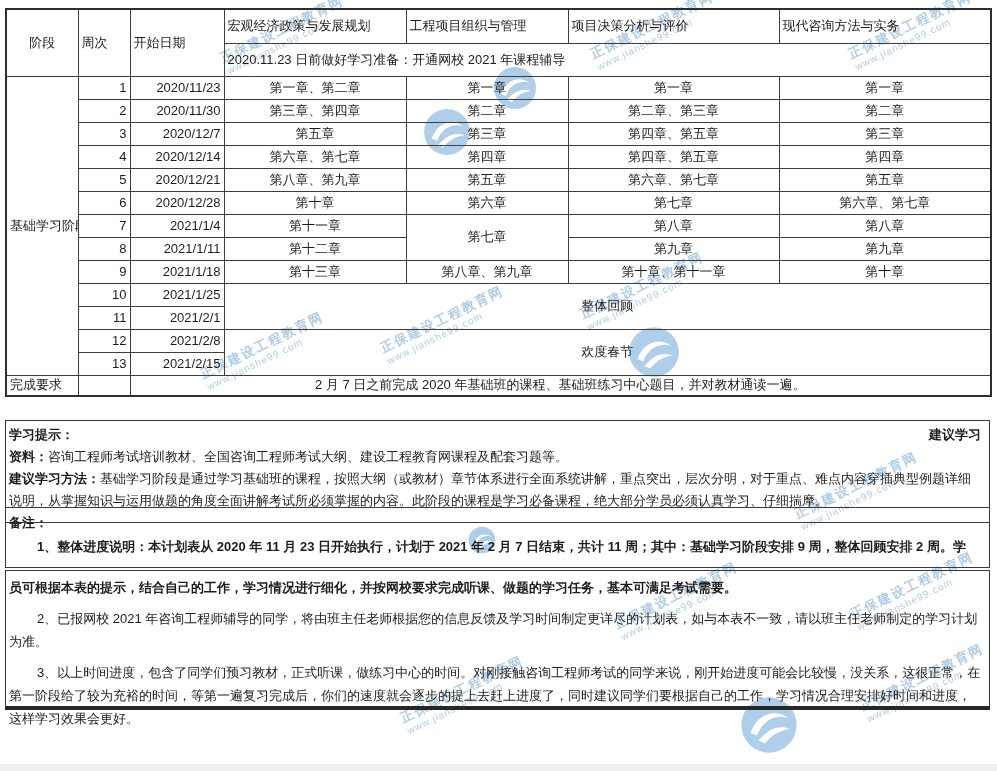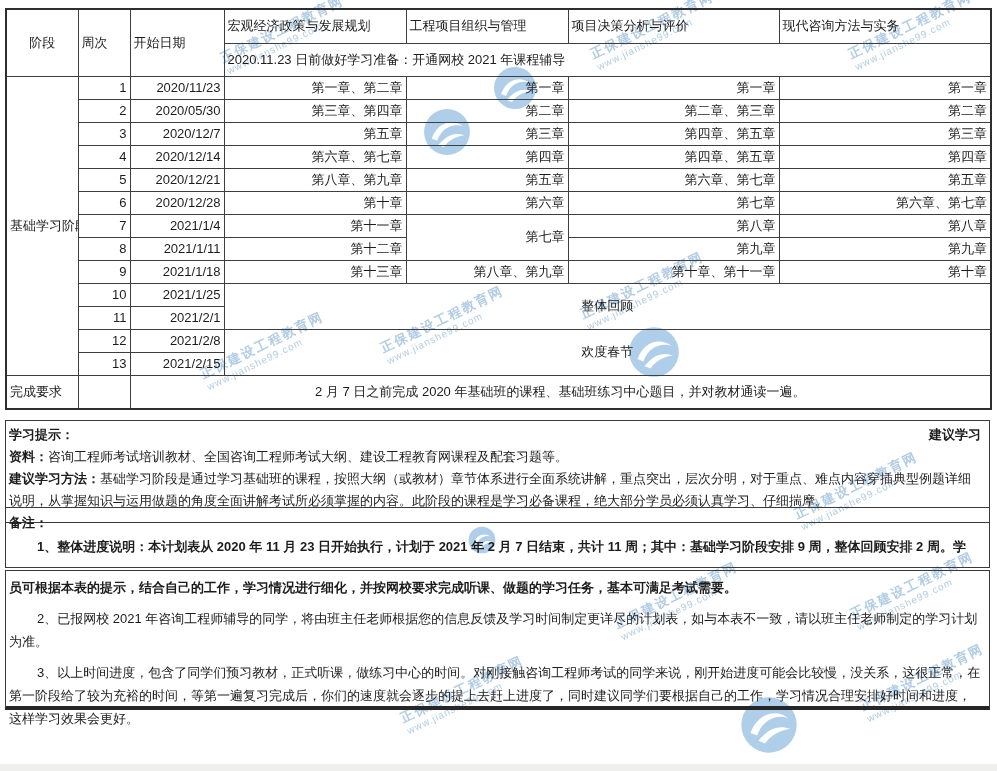--- a/index.html
+++ b/index.html
@@ -15,26 +15,26 @@
     font-size:13px; border:2px solid #2e2e2e;
   }
   table.grid td, table.grid th {
     border:1px solid #3e3e3e; padding:0 3px;
     overflow:hidden; white-space:nowrap; font-weight:normal;
     vertical-align:middle; background:transparent;
   }
   tr.hrow1 { height:34px; }
   tr.hrow2 { height:33px; }
   tr.wrow  { height:23px; }
-  tr.crow  { height:34px; }
+  tr.crow  { height:21px; }
   .th-left { text-align:left; }
   .th-center { text-align:center; }
   .cell-week { text-align:right; padding-right:8px; }
   .cell-date { text-align:right; padding-right:4px; }
-  .cell-chap { text-align:right; }
+  .cell-chap { text-align:center; }
   .cell-stage { text-align:center; white-space:normal; line-height:17px; }
   .cell-prep { font-weight:bold; text-align:left; padding-left:2px; }
   .cell-merged-note { text-align:center;margin-top:8px; }
   .cell-completion-label { text-align:left; padding-left:2px; }
   .cell-completion-text { text-align:center; padding-left:2px; }
   
   .box {
     position:absolute; left:5px; width:985px; box-sizing:border-box;
     border:1px solid #3a3a3a; background:transparent;
     font-size:13px; padding:3px 6px 0 3px;
@@ -136,21 +136,21 @@
       <td class="cell-stage" rowspan="13">基础学习阶段</td>
       <td class="cell-week">1</td>
       <td class="cell-date">2020/11/23</td>
       <td class="cell-chap">第一章、第二章</td>
       <td class="cell-chap">第一章</td>
       <td class="cell-chap">第一章</td>
       <td class="cell-chap">第一章</td>
     </tr>
     <tr class="wrow">
       <td class="cell-week">2</td>
-      <td class="cell-date">2020/05/30</td>
+      <td class="cell-date">2020/11/30</td>
       <td class="cell-chap">第三章、第四章</td>
       <td class="cell-chap">第二章</td>
       <td class="cell-chap">第二章、第三章</td>
       <td class="cell-chap">第二章</td>
     </tr>
     <tr class="wrow">
       <td class="cell-week">3</td>
       <td class="cell-date">2020/12/7</td>
       <td class="cell-chap">第五章</td>
       <td class="cell-chap">第三章</td>

